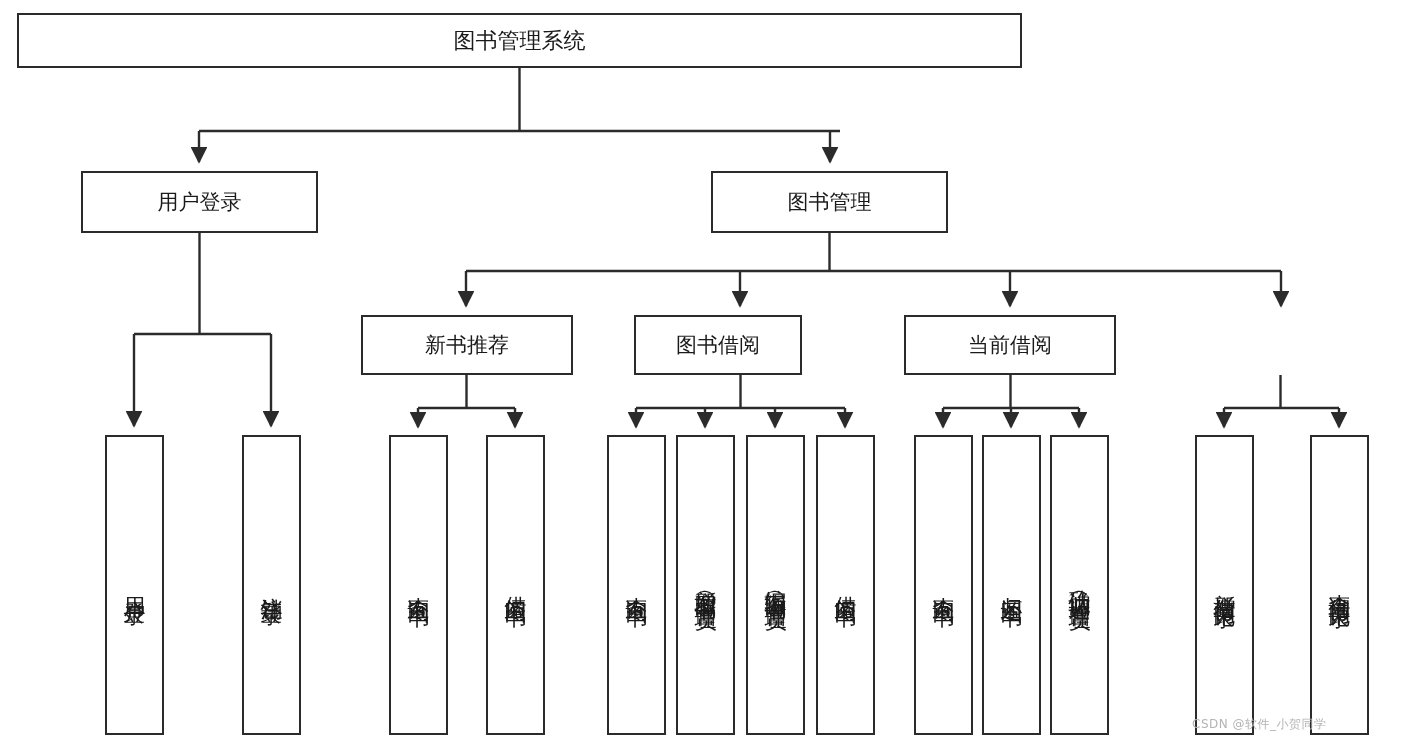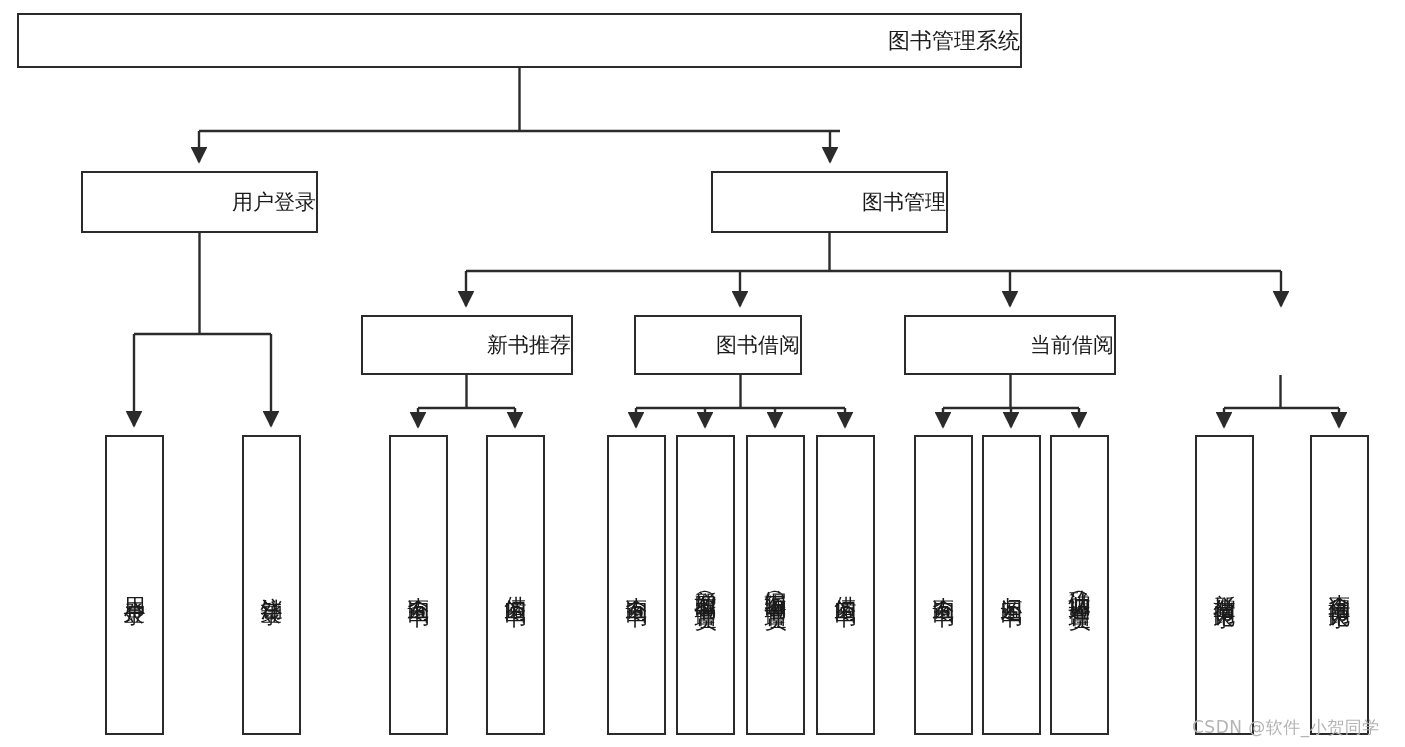--- a/index.html
+++ b/index.html
@@ -26,21 +26,21 @@
     height: 747px;
     pointer-events: none;
   }
   .node {
     position: absolute;
     box-sizing: border-box;
     border: 2px solid #2b2b2b;
     background: #ffffff;
     display: flex;
     align-items: center;
-    justify-content: flex-end;
+    justify-content: center;
     color: #1a1a1a;
   }
   .node-label {
     display: block;
     text-align: center;
     line-height: 1.18;
     white-space: nowrap;
   }
   
   .node.horiz .node-label {
@@ -59,21 +59,21 @@
     writing-mode: vertical-rl;
     text-orientation: upright;
     font-size: 22px;
     letter-spacing: 3px;
     line-height: 1;
     white-space: nowrap;
     max-height: 286px;
   }
   .watermark {
     position: absolute;
-    font-size: 17px;
+    font-size: 12px;
     color: #b4b4b4;
     white-space: nowrap;
     letter-spacing: 0.5px;
   }
 </style>
 </head>
 <body>
 
 <div id="canvas">
 

